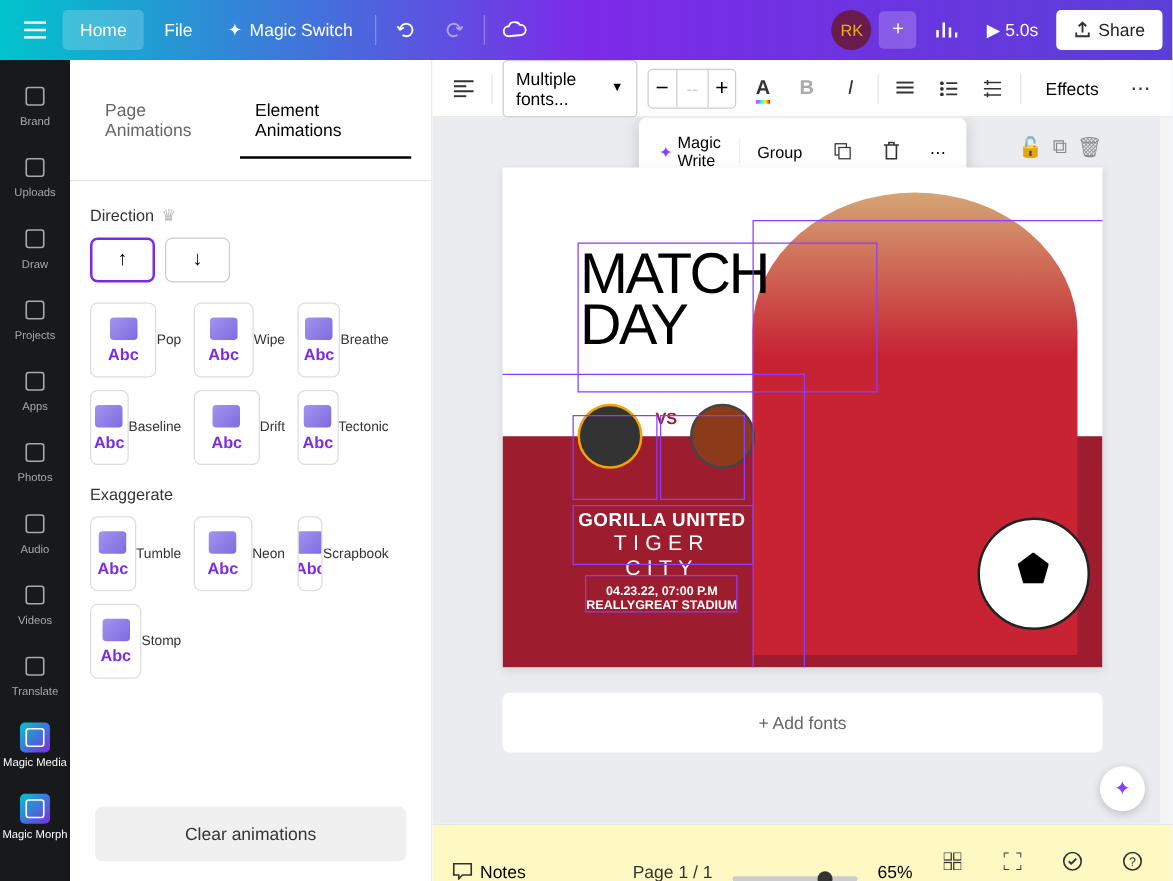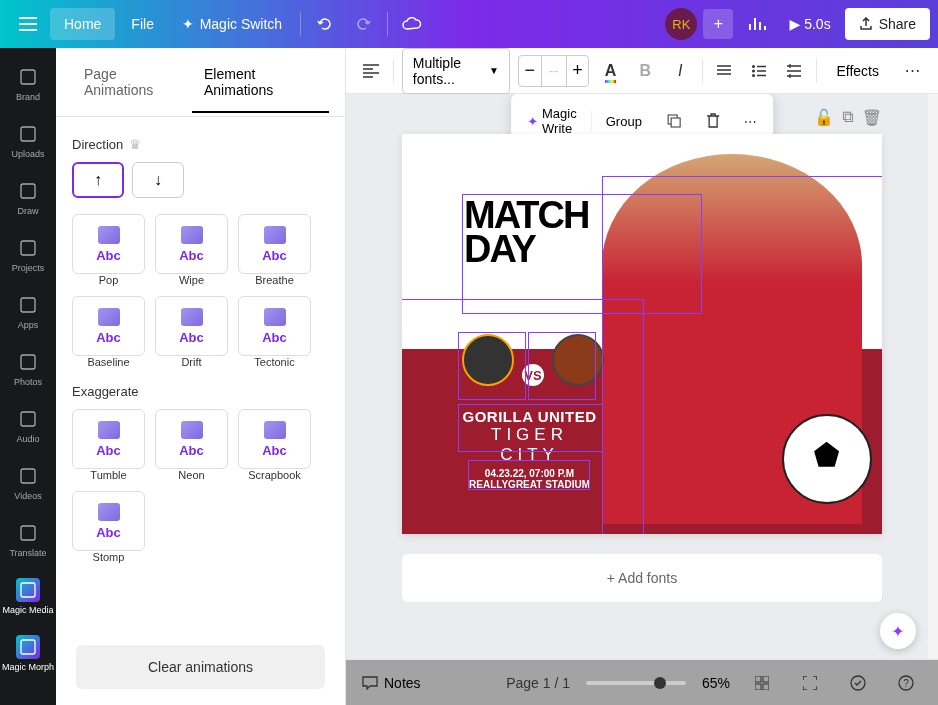--- a/index.html
+++ b/index.html
@@ -15,31 +15,31 @@
 .avatar{width:32px;height:32px;border-radius:50%;background:#6a1b4d;color:#eab308;display:flex;align-items:center;justify-content:center;font-size:13px;font-weight:400}
 .duration{color:#fff;font-size:14px;display:flex;align-items:center;gap:4px;padding:0 8px}
 .share-btn{background:#fff;color:#222;padding:8px 14px;border-radius:4px;font-size:14px;font-weight:500;display:flex;align-items:center;gap:6px;cursor:pointer}
 .main{flex:1;display:flex;overflow:hidden}
 .rail{width:56px;background:#17191c;display:flex;flex-direction:column;align-items:center;padding-top:8px;gap:2px}
 .rail-item{width:56px;height:55px;display:flex;flex-direction:column;align-items:center;justify-content:center;color:#a7a9ac;font-size:9px;cursor:pointer;gap:3px}
 .rail-item.special{color:#fff}
 .rail-item.special .rail-icon{background:linear-gradient(135deg,#00c4cc,#7d2ae8);border-radius:4px}
 .rail-icon{width:24px;height:24px;display:flex;align-items:center;justify-content:center}
 .panel{width:290px;background:#fff;border-right:1px solid #e5e5e5;display:flex;flex-direction:column;overflow:hidden}
-.tabs{display:flex;padding:4px 16px;border-bottom:1px solid #e5e5e5;flex-shrink:0}
+.tabs{display:flex;padding:18px 16px;border-bottom:1px solid #e5e5e5;flex-shrink:0}
 .tab{padding:14px 12px;font-size:14px;color:#666;cursor:pointer;position:relative}
 .tab.active{color:#000;font-weight:500}
 .tab.active::after{content:'';position:absolute;bottom:-1px;left:0;right:0;height:2px;background:#000}
 .panel-body{flex:1;overflow-y:auto;padding:12px 16px;position:relative}
 .section-title{font-size:13px;color:#333;margin:8px 0 10px;font-weight:500;display:flex;align-items:center;gap:6px}
 .direction-btns{display:flex;gap:8px;margin-bottom:16px}
 .dir-btn{width:52px;height:36px;border:1px solid #ccc;border-radius:6px;display:flex;align-items:center;justify-content:center;cursor:pointer;background:#fff}
 .dir-btn.active{border:2px solid #7d2ae8}
 .anim-grid{display:flex;flex-wrap:wrap;gap:10px;margin-bottom:16px}
-.anim-item{width:73px;display:flex;flex-direction:column;align-items:center;cursor:pointer}
+.anim-item{width:73px;display:flex;flex-direction:row;align-items:center;cursor:pointer}
 .anim-thumb{width:73px;height:60px;border:1px solid #ddd;border-radius:6px;display:flex;flex-direction:column;align-items:center;justify-content:center;background:#fff;position:relative;overflow:hidden}
 .anim-thumb .pic{width:22px;height:18px;background:linear-gradient(135deg,#a594ef,#7d6be0);border-radius:3px;margin-bottom:4px;position:relative}
 .anim-thumb .txt{font-size:13px;color:#7d2ae8;font-weight:600}
 .anim-label{font-size:11px;color:#333;margin-top:0}
 .clear-btn{margin:auto 20px 16px;padding:14px;text-align:center;font-size:14px;color:#333;background:#f0f0f0;border-radius:6px;cursor:pointer;flex-shrink:0}
 .canvas-area{flex:1;display:flex;flex-direction:column;background:#fff;overflow:hidden}
 .toolbar{height:46px;border-bottom:1px solid #e5e5e5;display:flex;align-items:center;padding:0 12px;gap:8px}
 .tb-sep{width:1px;height:24px;background:#e5e5e5}
 .tb-btn{width:32px;height:32px;display:flex;align-items:center;justify-content:center;cursor:pointer;border-radius:4px;color:#333}
 .font-select{display:flex;align-items:center;border:1px solid #ccc;border-radius:4px;padding:6px 10px;font-size:14px;width:124px;cursor:pointer;justify-content:space-between}
@@ -50,33 +50,33 @@
 .effects-btn{padding:6px 12px;font-size:14px;cursor:pointer}
 .canvas-viewport{flex:1;background:#ebecf0;overflow:auto;position:relative;display:flex;align-items:flex-start;justify-content:center;padding:40px 20px}
 .design-wrap{position:relative}
 .page-icons{position:absolute;top:-26px;right:0;display:flex;gap:8px;color:#888}
 .design{width:480px;height:400px;background:#fff;position:relative;overflow:hidden;box-shadow:0 2px 8px rgba(0,0,0,0.1)}
 .design-bg-red{position:absolute;top:215px;left:0;right:0;bottom:0;background:#9d1c2e}
 .player{position:absolute;right:-20px;top:20px;width:300px;height:370px}
 .player-body{width:260px;height:370px;background:linear-gradient(180deg,#d4a574 0%,#c82333 35%);border-radius:50% 50% 0 0 / 30% 30% 0 0;position:relative}
 .ball{position:absolute;right:30px;bottom:20px;width:90px;height:90px;border-radius:50%;background:#fff;border:2px solid #222}
 .ball::before{content:'';position:absolute;top:30%;left:35%;width:25px;height:25px;background:#000;clip-path:polygon(50% 0,100% 38%,82% 100%,18% 100%,0 38%)}
-.match-title{position:absolute;left:62px;top:64px;font-size:38px;font-weight:700;line-height:0.9;color:#000;font-family:Impact,sans-serif;letter-spacing:-2px}
-.vs-badges{position:absolute;left:60px;top:200px;display:flex;align-items:flex-end;gap:8px}
+.match-title{position:absolute;left:62px;top:64px;font-size:46px;font-weight:400;line-height:0.9;color:#000;font-family:Impact,sans-serif;letter-spacing:-2px}
+.vs-badges{position:absolute;left:60px;top:189px;display:flex;align-items:flex-start;gap:8px}
 .badge{width:52px;height:52px;border-radius:50%;background:#333;border:2px solid #f4a300}
 .vs-circle{font-size:13px;font-weight:700;color:#9d1c2e;background:#fff;border-radius:50%;width:22px;height:22px;display:flex;align-items:center;justify-content:center}
 .team-names{position:absolute;left:60px;top:274px;text-align:center;width:135px}
 .team-names .t1{color:#fff;font-size:15px;font-weight:900;letter-spacing:0.5px;font-family:Impact,sans-serif}
 .team-names .t2{color:#fff;font-size:17px;font-weight:400;letter-spacing:5px}
 .match-info{position:absolute;left:60px;top:334px;text-align:center;width:135px;color:#fff;font-size:10px;font-weight:600}
 .sel-border{position:absolute;border:1px solid #8b3dff;pointer-events:none}
 .context-toolbar{position:absolute;top:-40px;left:50%;transform:translateX(-50%);background:#fff;border-radius:6px;box-shadow:0 2px 12px rgba(0,0,0,0.15);display:flex;align-items:center;padding:6px;gap:4px}
 .ctx-btn{padding:6px 10px;font-size:13px;cursor:pointer;display:flex;align-items:center;gap:4px;border-radius:4px}
 .add-page{width:480px;margin-top:20px;padding:16px;text-align:center;color:#666;font-size:14px;background:#fff;border-radius:6px;cursor:pointer}
-.bottom-bar{height:46px;border-top:1px solid #e5e5e5;display:flex;align-items:center;padding:0 16px;gap:16px;background:#a3a3a3}
+.bottom-bar{height:46px;border-top:1px solid #e5e5e5;display:flex;align-items:flex-end;padding:0 16px;gap:16px;background:#fef9c3}
 .notes-btn{display:flex;align-items:center;gap:6px;font-size:14px;cursor:pointer}
 .page-num{margin-left:auto;font-size:14px;color:#333}
 .zoom-slider{width:100px;height:4px;background:#ccc;border-radius:2px;position:relative}
 .zoom-slider::after{content:'';position:absolute;right:20px;top:-4px;width:12px;height:12px;background:#333;border-radius:50%}
 .zoom-val{font-size:14px}
 .scroll-right{position:absolute;right:0;top:0;width:10px;height:100%;background:#f4f4f4}
 .fab{position:absolute;right:22px;bottom:10px;width:36px;height:36px;border-radius:50%;background:#fff;box-shadow:0 2px 8px rgba(0,0,0,0.2);display:flex;align-items:center;justify-content:center;cursor:pointer;color:#8b3dff}
 </style>
 </head>
 <body>

